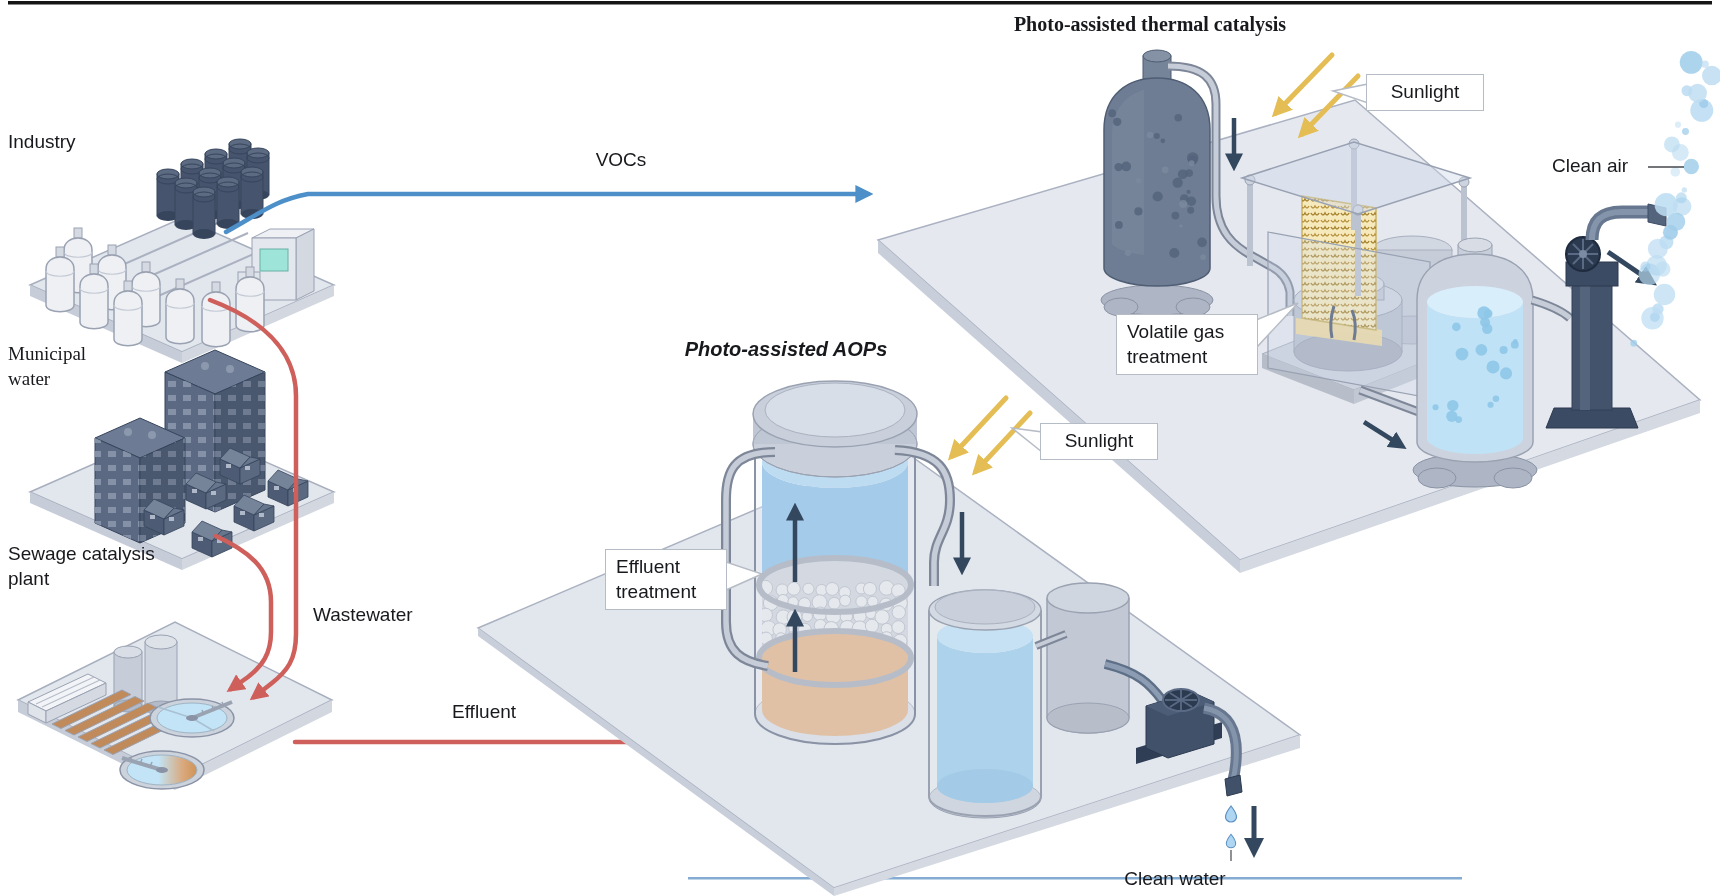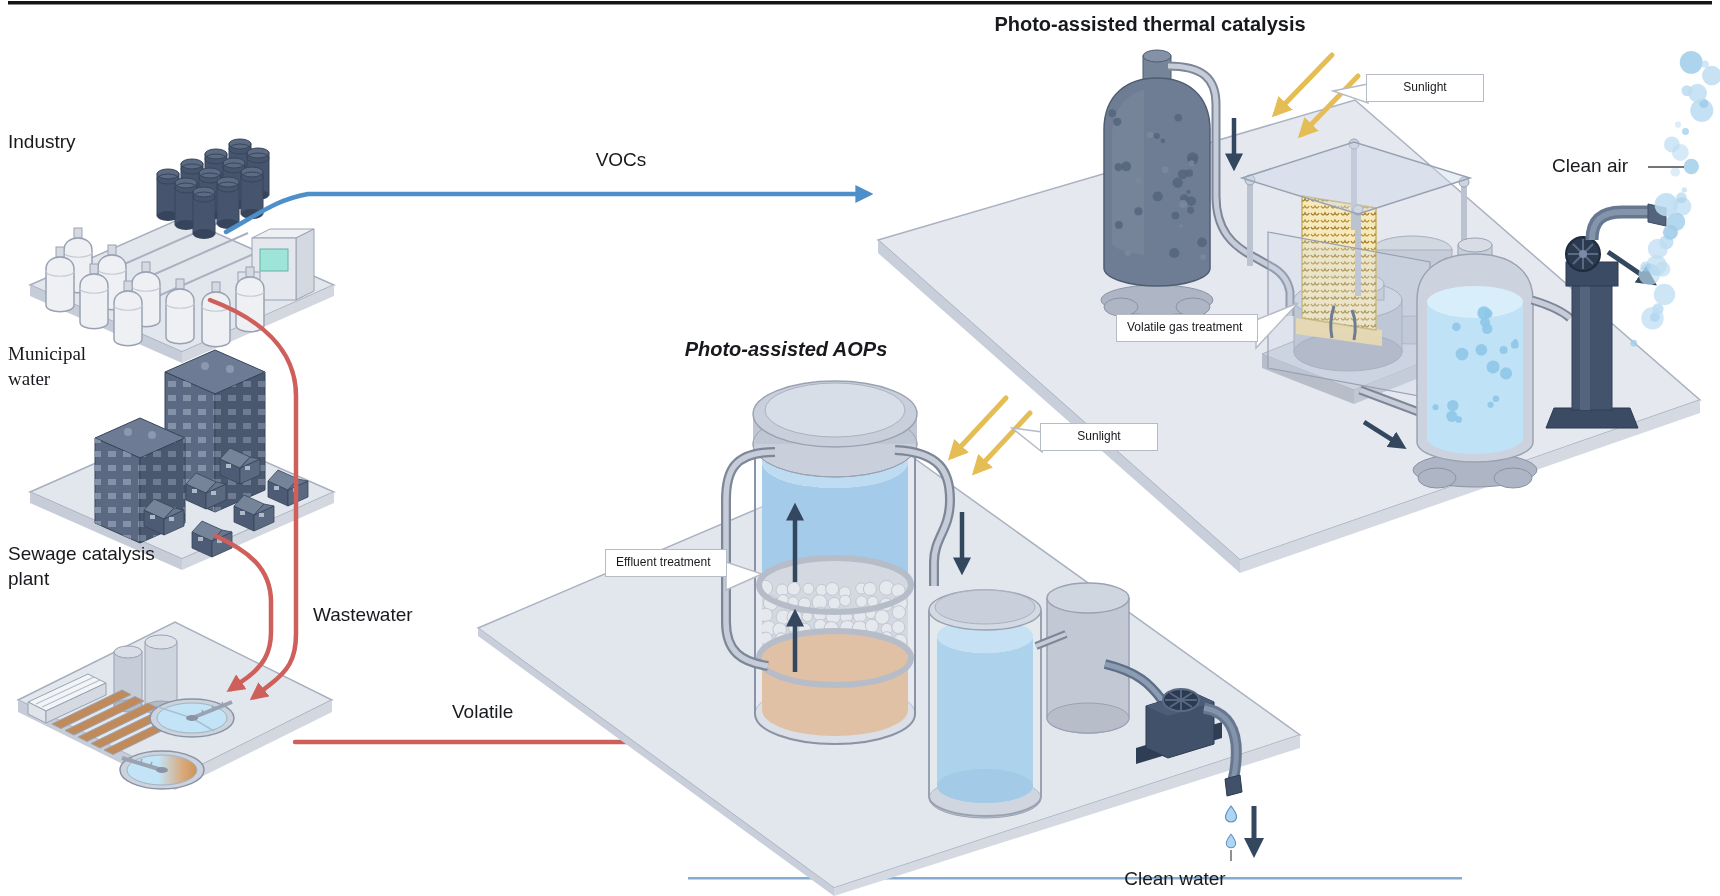--- a/index.html
+++ b/index.html
@@ -3,21 +3,21 @@
 <meta charset="utf-8">
 <style>
   html,body{margin:0;padding:0;background:#ffffff;}
   #stage{position:relative;width:1720px;height:896px;background:#fff;overflow:hidden;
          font-family:"Liberation Sans", sans-serif;}
   #fig{position:absolute;left:0;top:0;}
   .label{position:absolute;font-size:19px;color:#17191d;line-height:1.3;z-index:2;}
   .title{font-weight:bold;font-size:20px;text-align:center;}
   .center{text-align:center;}
   .callout{position:absolute;background:#ffffff;border:1.5px solid #b6bcc5;
-           padding:5px 10px;font-size:12px;color:#17191d;line-height:1.3;z-index:2;}
+           padding:5px 10px;font-size:19px;color:#17191d;line-height:1.3;z-index:2;}
 </style>
 </head>
 <body>
 
 <div id="stage">
 
 <svg id="fig" width="1720" height="896" viewBox="0 0 1720 896">
   <defs>
     <marker id="mblue" viewBox="0 0 10 10" refX="7" refY="5" markerWidth="4" markerHeight="4" orient="auto-start-reverse">
       <path d="M0,0 L10,5 L0,10 z" fill="#4d8fc8"></path>
@@ -517,30 +517,30 @@
   <path d="M1254,806 L1254,852" stroke="#33475e" stroke-width="5" marker-end="url(#mnavy)" fill="none"></path>
 
   <g>
     <path d="M1006,398 L952,456" stroke="#e5bd55" stroke-width="5" stroke-linecap="round" marker-end="url(#mgold)" fill="none"></path>
     <path d="M1030,413 L976,471" stroke="#e5bd55" stroke-width="5" stroke-linecap="round" marker-end="url(#mgold)" fill="none"></path>
   </g>
   <polygon points="1042,432 1042,452 1012,428" fill="#ffffff" stroke="#b6bcc5" stroke-width="1.5"></polygon>
   <polygon points="726,562 726,590 762,574" fill="#ffffff" stroke="#b6bcc5" stroke-width="1.5"></polygon>
 </svg>
 
-<div class="label title" style="left:900px;top:11px;width:500px;">Photo-assisted thermal catalysis</div>
+<div class="label title" style="left:900px;top:11px;width:500px;font-family:Liberation Serif, serif;">Photo-assisted thermal catalysis</div>
 <div class="label title" style="left:600px;top:336px;width:372px;font-style:italic;">Photo-assisted AOPs</div>
 
 <div class="label" style="left:8px;top:130px;">Industry</div>
 <div class="label" style="left:8px;top:342px;width:105px;font-family:Liberation Serif, serif;">Municipal water</div>
 <div class="label" style="left:8px;top:542px;width:170px;">Sewage catalysis plant</div>
 
 <div class="label center" style="left:561px;top:148px;width:120px;">VOCs</div>
 <div class="label" style="left:313px;top:603px;">Wastewater</div>
-<div class="label" style="left:452px;top:700px;">Volatile</div>
+<div class="label" style="left:452px;top:700px;">Effluent</div>
 <div class="label" style="left:1552px;top:154px;white-space:nowrap;">Clean air</div>
 <div class="label center" style="left:1100px;top:859px;width:150px;margin-top:8px;">Clean water</div>
 
 <div class="callout center" style="left:1366px;top:74px;width:96px;">Sunlight</div>
 <div class="callout center" style="left:1040px;top:423px;width:96px;">Sunlight</div>
 <div class="callout" style="left:1116px;top:314px;width:120px;">Volatile gas treatment</div>
 <div class="callout" style="left:605px;top:549px;width:100px;">Effluent treatment</div>
 
 </div>
 

